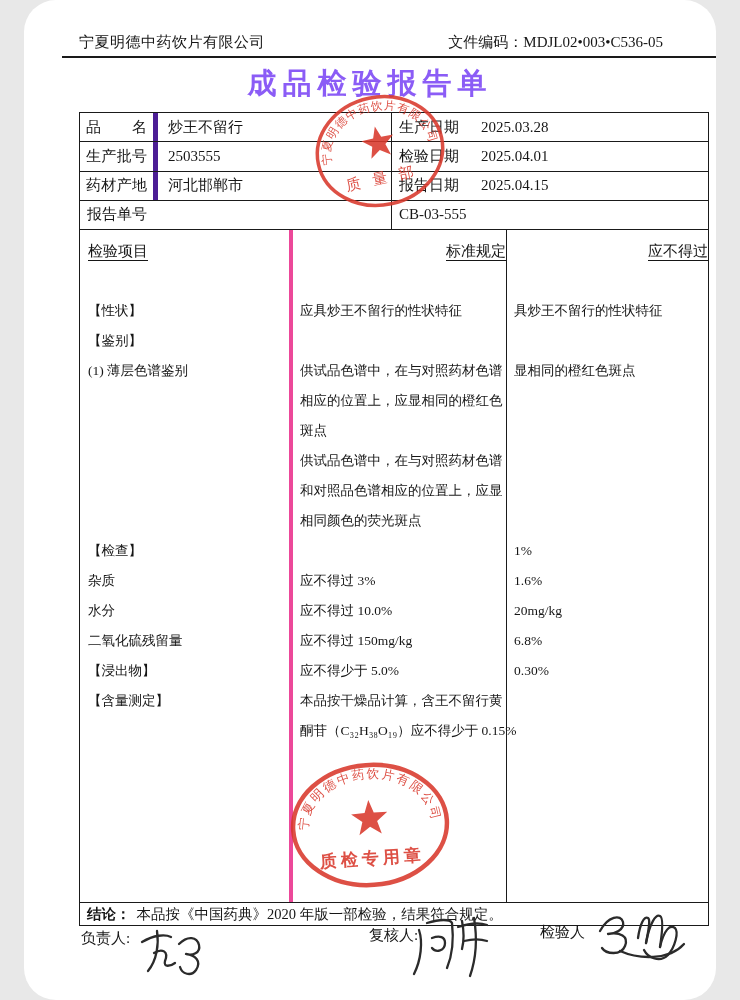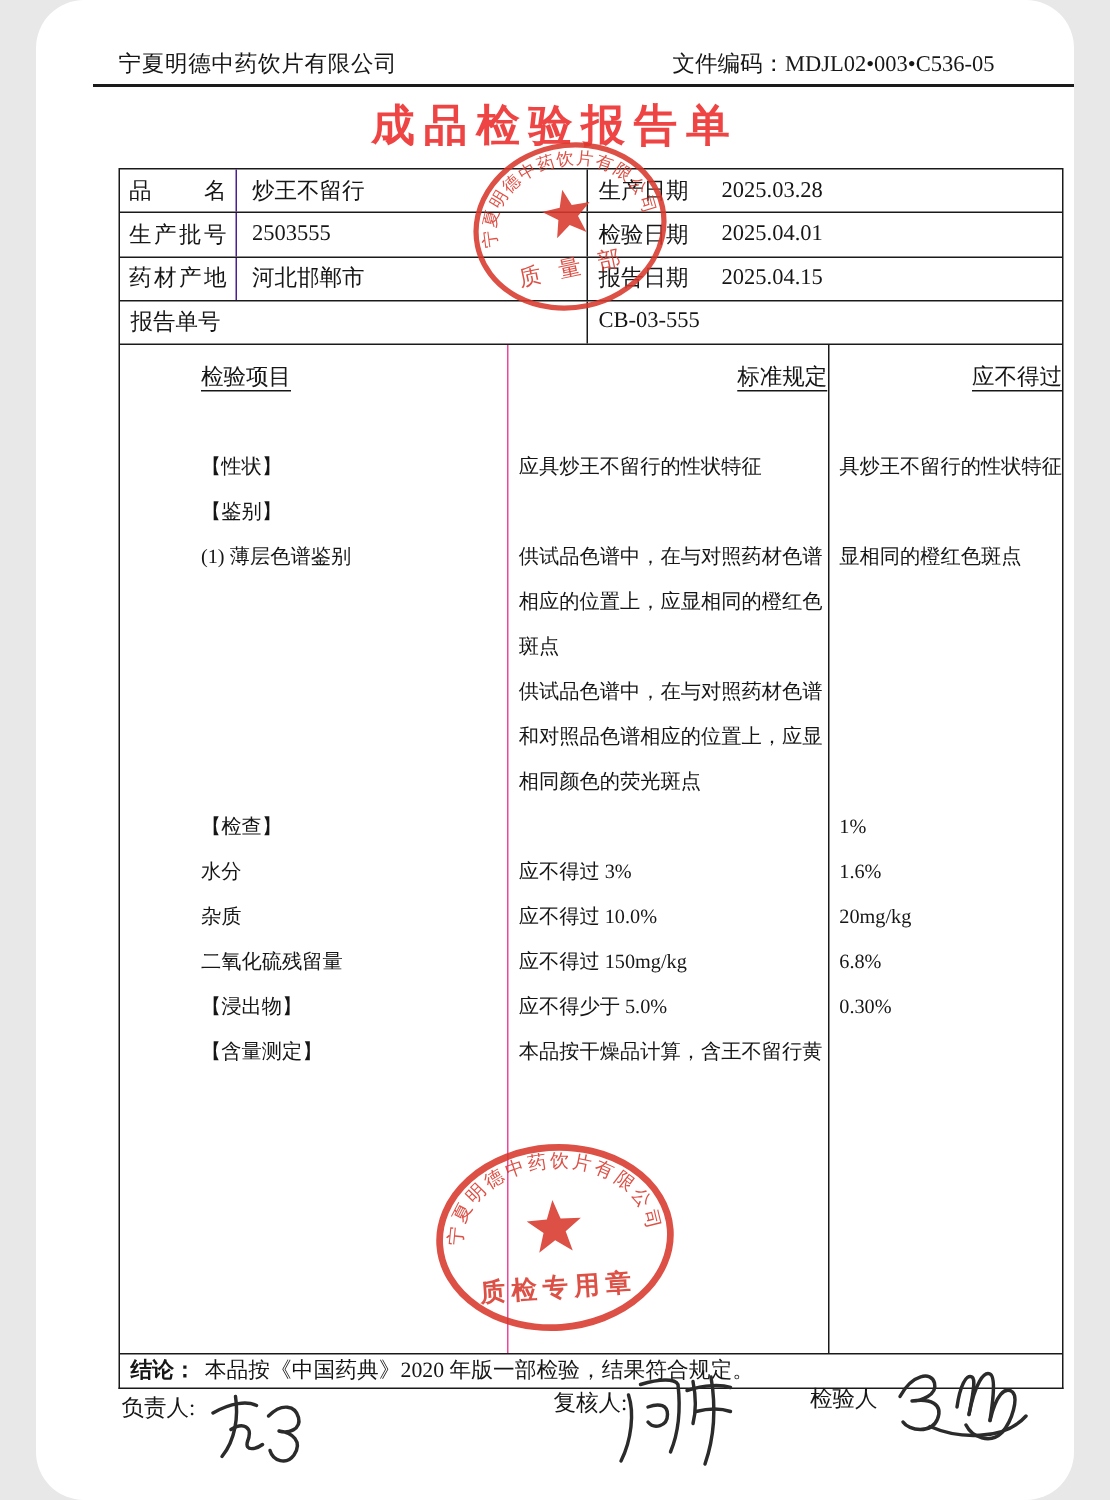--- a/index.html
+++ b/index.html
@@ -7,41 +7,41 @@
   .page { position:relative; width:692px; height:1000px; background:#ffffff;
           color:#161616; margin:0 auto; overflow:hidden;
           font-family:"Liberation Serif","DejaVu Serif",serif;border-radius:32px; }
 
   
   .company { position:absolute; left:55px; top:33px; font-size:15px; letter-spacing:.5px; }
   .doccode { position:absolute; right:53px; top:33px; font-size:15px; }
   .hdr-rule { position:absolute; left:38px; top:56px; width:664px; height:2px; background:#1a1a1a; }
   .title { position:absolute; left:0; top:64px; width:100%; text-align:center;
            font-family:Liberation Mono, monospace;
-           font-size:29px; font-weight:700; letter-spacing:6px; color:#ef4444; }
+           font-size:29px; font-weight:700; letter-spacing:6px; color:#8b5cf6; }
 
   
   .info { position:absolute; left:55px; top:112px; width:630px; height:118px;
           border:1.5px solid #1a1a1a; display:flex; flex-direction:column; font-size:15px; }
   .irow { flex:1; display:flex; align-items:center; border-top:1px solid #1a1a1a; }
   .irow:first-child { border-top:none; }
-  .ilabel { width:78px; height:100%; display:flex; align-items:center; border-right:1px solid #4c1d95; padding:0 6px; }
+  .ilabel { width:78px; height:100%; display:flex; align-items:center; border-right:5px solid #4c1d95; padding:0 6px; }
   .ilabel > span { width:100%; text-align:justify; text-align-last:justify; }
   .ivalue { width:234px; height:100%; display:flex; align-items:center; border-right:1px solid #1a1a1a; padding-left:10px; }
   .ilabel-wide { width:312px; height:100%; display:flex; align-items:center; border-right:1px solid #1a1a1a; padding-left:7px; }
   .iright { flex:1; height:100%; display:flex; align-items:center; padding-left:7px; }
   .irvalue { margin-left:22px; }
   .irvalue-only { margin-left:0; }
 
   
   .mtable { position:absolute; left:55px; top:230px; width:630px;
             border:1.5px solid #1a1a1a; border-top:none; }
   .mcols { display:flex; height:672px; }
   .mcol { position:relative; }
-  .mcol.c1 { width:213px; border-right:1px solid #ec4899;margin-left:46px; }
+  .mcol.c1 { width:213px; border-right:4px solid #ec4899; }
   .mcol.c2 { width:214px; border-right:1px solid #1a1a1a; }
   .mcol.c3 { flex:1; }
   .mhead { height:66px; padding-top:12px; font-size:15px; }
   .c1 .mhead { padding-left:8px; }
   .c2 .mhead, .c3 .mhead { text-align:right; }
   .u { text-decoration:underline; text-underline-offset:4px; }
   .mlines .line { height:30px; line-height:30px; font-size:13.5px; white-space:nowrap; }
   .c1 .mlines .line { padding-left:8px; }
   .c2 .mlines .line { padding-left:7px; }
   .c3 .mlines .line { padding-left:7px; }
@@ -118,22 +118,22 @@
         <div class="mlines">
             <div class="line">【性状】</div>
             <div class="line">【鉴别】</div>
             <div class="line">(1) 薄层色谱鉴别</div>
             <div class="line"></div>
             <div class="line"></div>
             <div class="line"></div>
             <div class="line"></div>
             <div class="line"></div>
             <div class="line">【检查】</div>
+            <div class="line">杂质</div>
             <div class="line">水分</div>
-            <div class="line">杂质</div>
             <div class="line">二氧化硫残留量</div>
             <div class="line">【浸出物】</div>
             <div class="line">【含量测定】</div>
             <div class="line"></div>
           </div>
       </div>
       <div class="mcol c2">
         <div class="mhead"><span class="u">标准规定</span></div>
         <div class="mlines">
             <div class="line">应具炒王不留行的性状特征</div>
@@ -143,20 +143,21 @@
             <div class="line">斑点</div>
             <div class="line">供试品色谱中，在与对照药材色谱</div>
             <div class="line">和对照品色谱相应的位置上，应显</div>
             <div class="line">相同颜色的荧光斑点</div>
             <div class="line"></div>
             <div class="line">应不得过 3%</div>
             <div class="line">应不得过 10.0%</div>
             <div class="line">应不得过 150mg/kg</div>
             <div class="line">应不得少于 5.0%</div>
             <div class="line">本品按干燥品计算，含王不留行黄</div>
+            <div class="line">酮苷（C₃₂H₃₈O₁₉）应不得少于 0.15%</div>
           </div>
       </div>
       <div class="mcol c3">
         <div class="mhead"><span class="u">应不得过</span></div>
         <div class="mlines">
             <div class="line">具炒王不留行的性状特征</div>
             <div class="line"></div>
             <div class="line">显相同的橙红色斑点</div>
             <div class="line"></div>
             <div class="line"></div>

